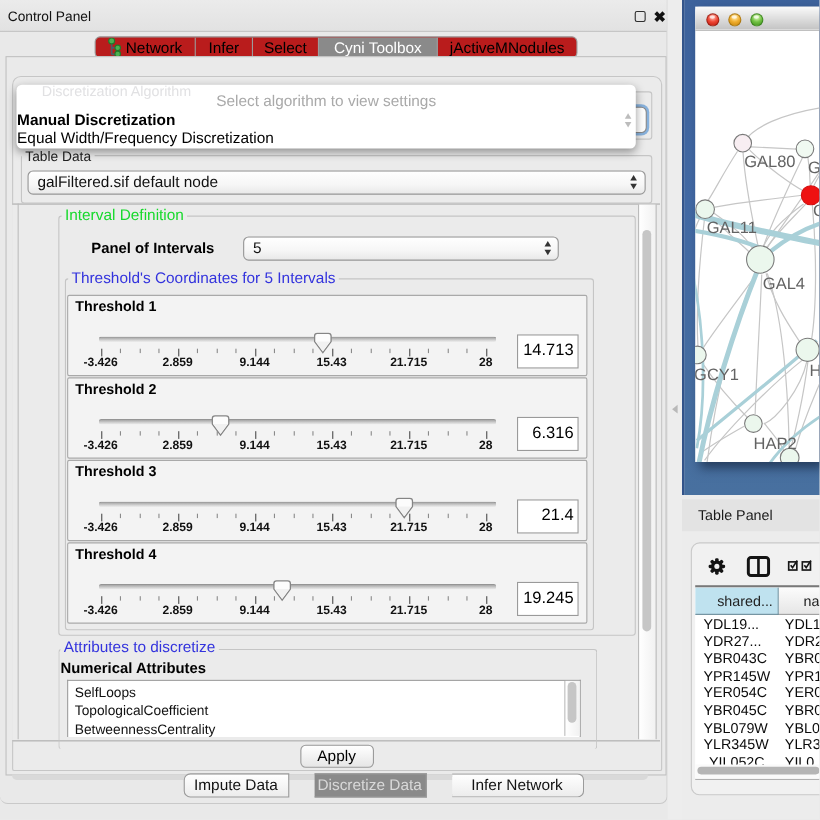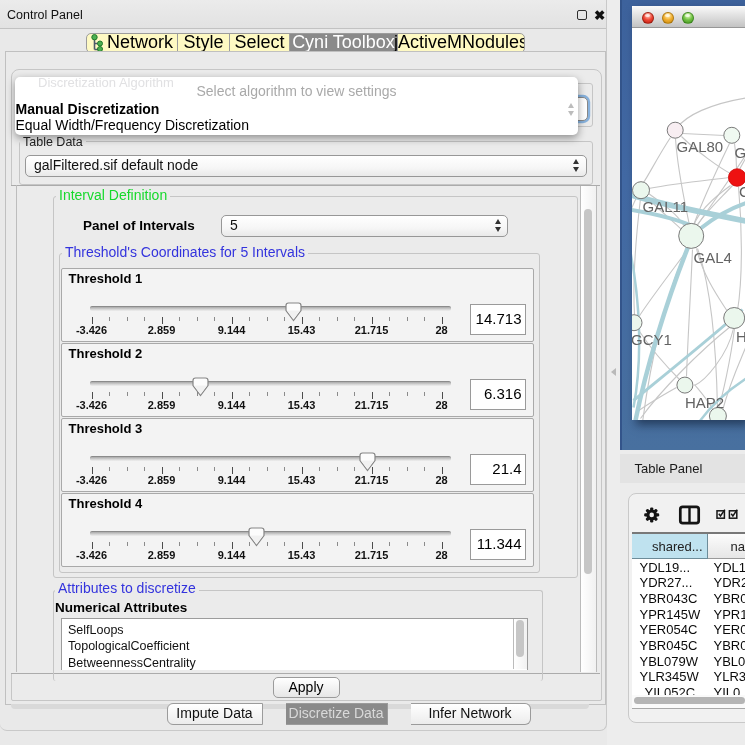--- a/index.html
+++ b/index.html
@@ -32,31 +32,31 @@
 
 <div class="abs" id="win" style="left:0;top:0;width:606px;height:730px;background:#e9e9e9;
      border-right:1px solid #c9c9c9;border-bottom:1px solid #c9c9c9;border-radius:0 0 7px 7px;">
 
   <div class="abs" style="left:0;top:0;width:606px;height:28px;background:linear-gradient(#ebebeb,#e2e2e2);border-bottom:1px solid #c2c2c2;">
     <div class="abs" style="left:7px;top:7.5px;font-size:12.5px;color:#111;">Control Panel</div>
     <div class="abs" style="left:577px;top:10px;width:8px;height:8px;border:1.6px solid #2e2e2e;border-radius:2px;"></div>
     <div class="abs" style="left:594px;top:7px;font-size:13.5px;font-weight:bold;color:#111;">✖</div>
   </div>
 
-  <div class="abs" style="left:86px;top:32.5px;height:18px;display:flex;border:1px solid #9c9c9c;border-radius:5px;background:#fef9c3;overflow:hidden;font-size:18px;">
+  <div class="abs" style="left:86px;top:32.5px;height:18px;display:flex;border:1px solid #9c9c9c;border-radius:5px;background:#b91c1c;overflow:hidden;font-size:14px;">
     <div style="width:90px;display:flex;align-items:center;justify-content:center;border-right:1px solid #9c9c9c;">
       <svg width="12" height="17" viewBox="0 0 12 17" style="margin-right:4px;">
         <path d="M3.5 5 L3.5 15.5 M3.5 9.5 L8.5 9.5 M3.5 15.5 L8.5 15.5" stroke="#4e5a68" stroke-width="1.6" fill="none"></path>
         <circle cx="3.5" cy="3.2" r="2.7" fill="#4caf50" stroke="#207a2a" stroke-width="1"></circle>
         <circle cx="9" cy="9.5" r="2.5" fill="#4caf50" stroke="#207a2a" stroke-width="1"></circle>
         <circle cx="9" cy="15" r="2.5" fill="#4caf50" stroke="#207a2a" stroke-width="1"></circle>
       </svg>
       <span>Network</span>
       </div>
-    <div style="width:51px;display:flex;align-items:center;justify-content:center;border-right:1px solid #9c9c9c;">Style</div>
+    <div style="width:51px;display:flex;align-items:center;justify-content:center;border-right:1px solid #9c9c9c;">Infer</div>
     <div style="width:59px;display:flex;align-items:center;justify-content:center;border-right:1px solid #9c9c9c;">Select</div>
     <div style="width:107px;display:flex;align-items:center;justify-content:center;border-right:1px solid #9c9c9c;background:#8a8a8a;color:#fff;">Cyni Toolbox</div>
     <div style="width:126px;display:flex;align-items:center;justify-content:center;">jActiveMNodules</div>
   </div>
 
   <div class="abs" style="left:5px;top:51px;width:599px;height:652px;border:1px solid #c0c0c0;background:#eaeaea;"></div>
 
   <div class="abs" style="left:11px;top:69px;width:589px;height:630px;border:1px solid #c6c6c6;border-radius:8px 8px 2px 2px;background:#ebebeb;"></div>
 
   <div class="grpline" style="left:19px;top:83px;width:572px;height:42px;"></div>
@@ -230,21 +230,21 @@
       <div class="ticklab" style="left:30.0px;">-3.426</div>
       <div class="ticklab" style="left:100.0px;">2.859</div>
       <div class="ticklab" style="left:170.0px;">9.144</div>
       <div class="ticklab" style="left:240.0px;">15.43</div>
       <div class="ticklab" style="left:310.0px;">21.715</div>
       <div class="ticklab" style="left:380.0px;">28</div>
       <svg style="position:absolute;left:186.0px;top:33px;" width="17" height="20" viewBox="0 0 17 20">
         <path d="M1,3.5 Q1,1 3.5,1 L13.5,1 Q16,1 16,3.5 L16,8.5 L8.5,18.5 L1,8.5 Z" fill="#fcfcfc" stroke="#858585" stroke-width="1.2"></path>
         <path d="M2,8.5 L15,8.5 L8.5,17.3 Z" fill="#f1f1f1"></path>
       </svg>
-      <div class="vbox">11.344</div>
+      <div class="vbox">19.245</div>
     </div>
 
   <div class="grpline" style="left:52.5px;top:590px;width:488px;height:90px;border-bottom:none;"></div>
   <div class="grplab" style="left:55px;top:581.5px;font-size:14px;color:#3333dd;">Attributes to discretize</div>
   <div class="abs" style="left:55px;top:600px;font-size:13.5px;font-weight:bold;color:#000;">Numerical Attributes</div>
   <div class="abs" style="left:61px;top:618px;width:465px;height:50.5px;background:#fff;border:1px solid #9c9c9c;border-bottom:none;overflow:hidden;">
     <div style="font-size:12.5px;color:#111;padding:3px 0 0 6px;line-height:16.4px;">SelfLoops<br>TopologicalCoefficient<br>BetweennessCentrality</div>
   </div>
   <div class="abs" style="left:513px;top:619px;width:13px;height:49.5px;background:linear-gradient(90deg,#ffffff,#f1f1f1);border-left:1px solid #bbb;"></div>
   <div class="abs" style="left:515.5px;top:620px;width:8px;height:37px;border-radius:4px;background:#c6c6c6;"></div>

